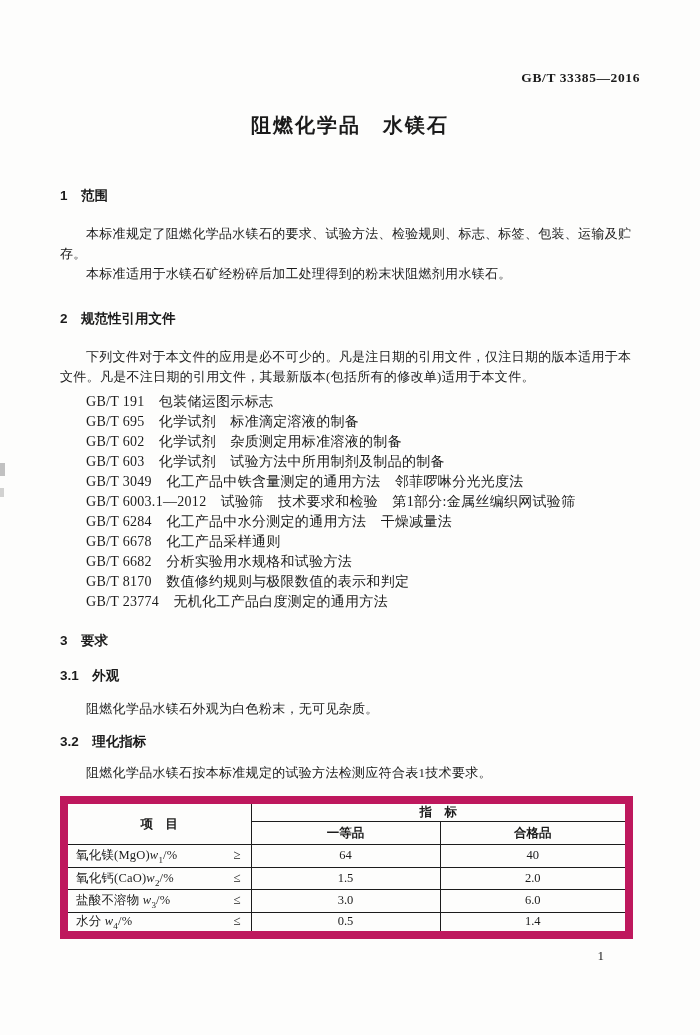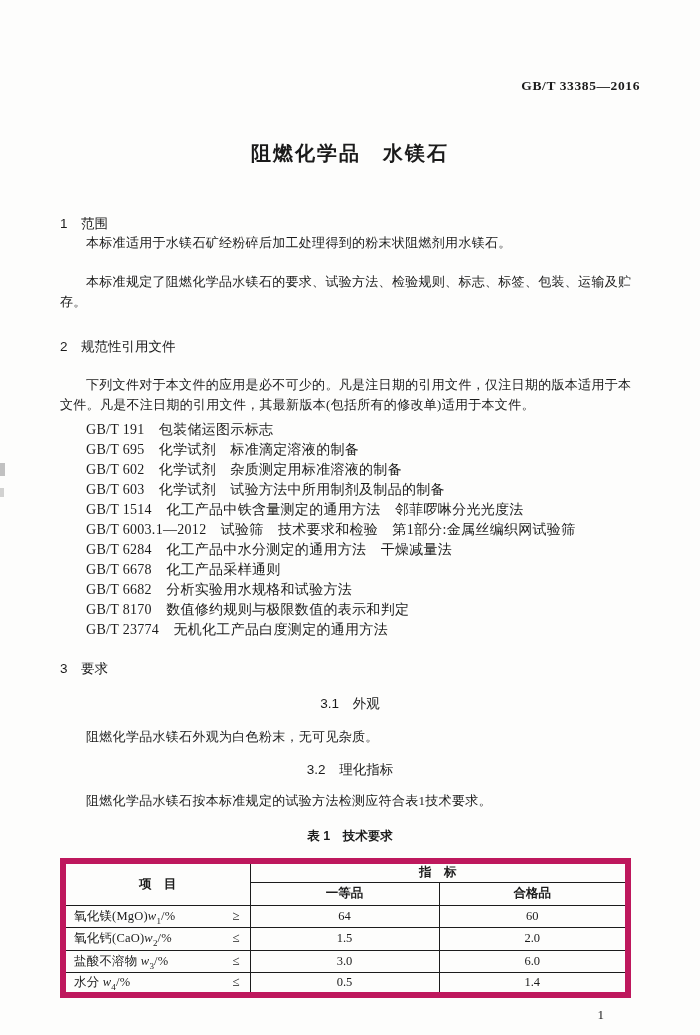--- a/index.html
+++ b/index.html
@@ -4,50 +4,50 @@
 <style>
   * { box-sizing: border-box; margin: 0; padding: 0; }
   html, body { width: 700px; height: 1035px; }
   body {
     background: #fdfdfc;
     color: #1b1b1b;
     font-family: "Liberation Serif", "DejaVu Serif", serif;
     position: relative;
     overflow: hidden;
   }
-  .page { padding: 8px 60px; }
+  .page { padding: 0 60px; }
 
   .header-code {
     padding-top: 70px;
     text-align: right;
     font-weight: bold;
     font-size: 13.5px;
     letter-spacing: 0.6px;
     font-family: "Liberation Serif", "DejaVu Serif", serif;
   }
 
   .doc-title {
-    margin-top: 46px;
+    margin-top: 26px;
     text-align: center;
     font-family: "Liberation Sans", "DejaVu Sans", sans-serif;
     font-weight: bold;
     font-size: 20px;
     letter-spacing: 2px;
   }
 
   .sec-heading {
     font-family: "Liberation Sans", "DejaVu Sans", sans-serif;
-    font-weight: normal;
+    font-weight: bold;
     font-size: 13.5px;
     white-space: pre;
   }
   .h-scope    { margin-top: 48px; }
   .h-refs     { margin-top: 26px; }
   .h-req      { margin-top: 20px; }
-  .h-sub      { margin-top: 17px; text-align: center; }
+  .h-sub      { margin-top: 17px; }
 
   p.body-text {
     font-size: 13px;
     line-height: 20px;
     text-indent: 2em;
     letter-spacing: 0.3px;
   }
   .p-first { margin-top: 19px; }
 
   ul.ref-list {
@@ -77,21 +77,21 @@
     width: 565px;
     table-layout: fixed;
   }
   table.tech td {
     border: 1px solid #1c1c1c;
     font-size: 12.5px;
     text-align: center;
     vertical-align: middle;
     padding: 0;
   }
-  table.tech { border: 6px solid #be185d; }
+  table.tech { border: 8px solid #be185d; }
   td.th-cell {
     font-family: "Liberation Sans", "DejaVu Sans", sans-serif;
     font-weight: bold;
     white-space: pre;
   }
   tr.hrow1 td { height: 21px; }
   tr.hrow2 td { height: 23px; }
   tr.drow  td { height: 22.5px; }
   td.item-cell {
     text-align: left;
@@ -124,48 +124,47 @@
 <div class="artifact art1"></div>
 <div class="artifact art2"></div>
 
 <div class="page">
 
   <div class="header-code">GB/T 33385—2016</div>
 
   <div class="doc-title">阻燃化学品　水镁石</div>
 
   <div class="sec-heading h-scope">1　范围</div>
+  <p class="body-text p-first">本标准规定了阻燃化学品水镁石的要求、试验方法、检验规则、标志、标签、包装、运输及贮存。</p>
   <p class="body-text">本标准适用于水镁石矿经粉碎后加工处理得到的粉末状阻燃剂用水镁石。</p>
-  <p class="body-text p-first">本标准规定了阻燃化学品水镁石的要求、试验方法、检验规则、标志、标签、包装、运输及贮存。</p>
 
   <div class="sec-heading h-refs">2　规范性引用文件</div>
   <p class="body-text p-first">下列文件对于本文件的应用是必不可少的。凡是注日期的引用文件，仅注日期的版本适用于本文件。凡是不注日期的引用文件，其最新版本(包括所有的修改单)适用于本文件。</p>
   <ul class="ref-list">
     <li>GB/T 191　包装储运图示标志</li>
     <li>GB/T 695　化学试剂　标准滴定溶液的制备</li>
     <li>GB/T 602　化学试剂　杂质测定用标准溶液的制备</li>
     <li>GB/T 603　化学试剂　试验方法中所用制剂及制品的制备</li>
-    <li>GB/T 1514　化工产品中铁含量测定的通用方法　邻菲啰啉分光光度法</li>
+    <li>GB/T 3049　化工产品中铁含量测定的通用方法　邻菲啰啉分光光度法</li>
     <li>GB/T 6003.1—2012　试验筛　技术要求和检验　第1部分:金属丝编织网试验筛</li>
     <li>GB/T 6284　化工产品中水分测定的通用方法　干燥减量法</li>
     <li>GB/T 6678　化工产品采样通则</li>
     <li>GB/T 6682　分析实验用水规格和试验方法</li>
     <li>GB/T 8170　数值修约规则与极限数值的表示和判定</li>
     <li>GB/T 23774　无机化工产品白度测定的通用方法</li>
   </ul>
 
   <div class="sec-heading h-req">3　要求</div>
 
   <div class="sec-heading h-sub">3.1　外观</div>
   <p class="body-text" style="margin-top:14px">阻燃化学品水镁石外观为白色粉末，无可见杂质。</p>
 
   <div class="sec-heading h-sub" style="margin-top:14px">3.2　理化指标</div>
   <p class="body-text" style="margin-top:12px">阻燃化学品水镁石按本标准规定的试验方法检测应符合表1技术要求。</p>
 
-  <div class="table-caption">表 1　技术要求</div>
 
   <table class="tech">
     <colgroup>
         <col style="width:187px">
         <col style="width:189px">
         <col style="width:189px">
       </colgroup>
     <tbody>
         <tr class="hrow1">
       <td class="th-cell" rowspan="2">项　目</td>
@@ -177,21 +176,21 @@
     </tr>
 
     <tr class="drow">
       <td class="item-cell">
         <span class="item-inner">
           <span class="item-label"><span>氧化镁(MgO)</span><i>w</i><sub>1</sub><span>/%</span></span>
           <span class="rel">≥</span>
         </span>
       </td>
       <td>64</td>
-      <td>60</td>
+      <td>40</td>
     </tr>
 
     <tr class="drow">
       <td class="item-cell">
         <span class="item-inner">
           <span class="item-label"><span>氧化钙(CaO)</span><i>w</i><sub>2</sub><span>/%</span></span>
           <span class="rel">≤</span>
         </span>
       </td>
       <td>1.5</td>

